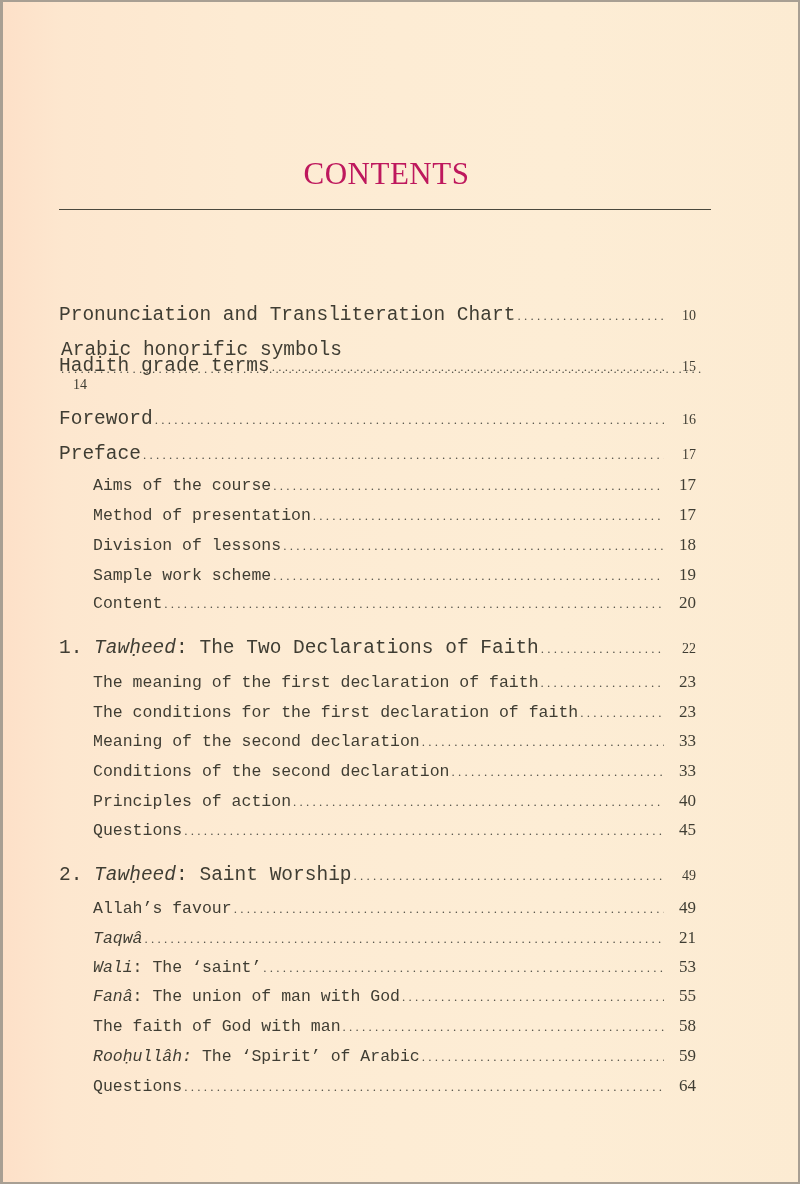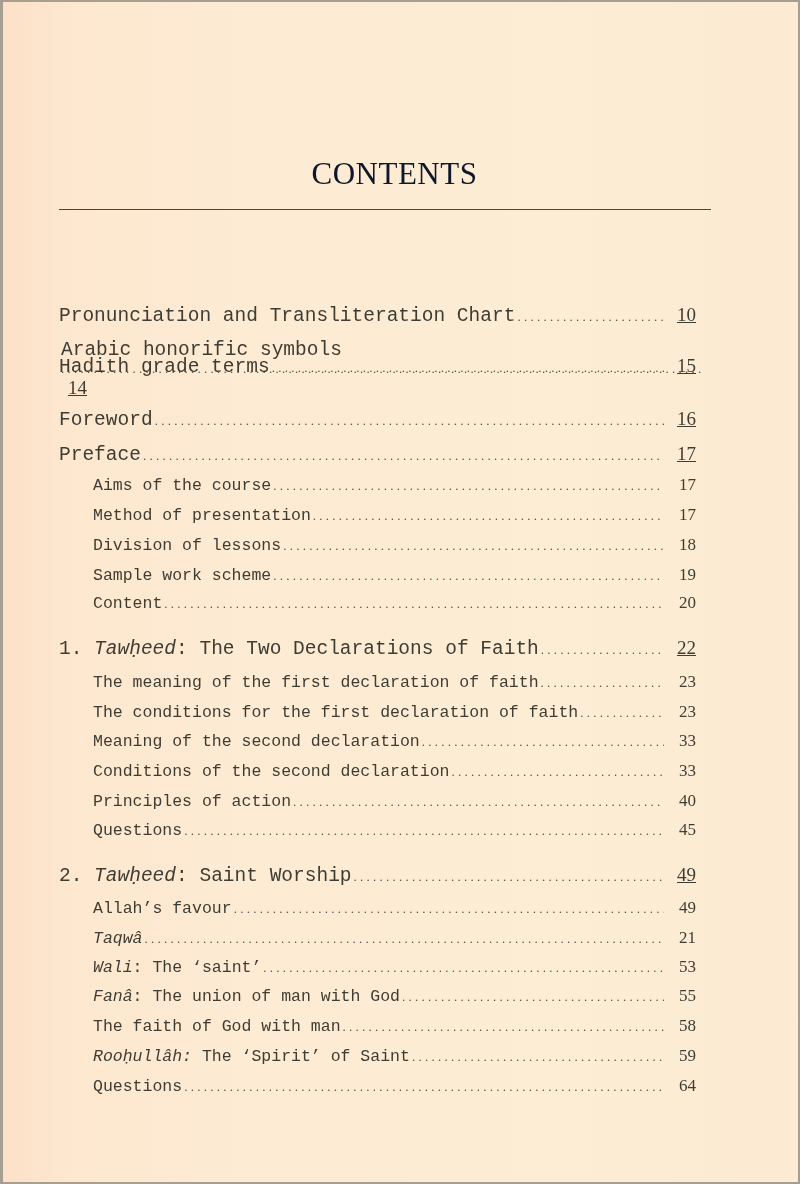--- a/index.html
+++ b/index.html
@@ -11,24 +11,24 @@
       color: #3f3d33;
     }
     .page-border {
       position: absolute; inset: 0;
       border: 2px solid #a89f93;
       border-left-width: 3px;
       box-sizing: border-box;
       pointer-events: none;
     }
     .title {
-      position: absolute; top: 156px; left: 12px; width: 765px;
+      position: absolute; top: 156px; left: 4px; width: 765px;
       text-align: center;
       font-size: 31px; letter-spacing: 0.5px;
-      color: #0f172a;
+      color: #be185d;
     }
     .rule {
       position: absolute; top: 209px; left: 59px; width: 652px;
       height: 0; border-top: 1.5px solid #4a483d;
     }
     .toc { position: absolute; left: 0; top: 0; width: 800px; }
     .entry {
       position: absolute;
       display: flex; align-items: baseline;
       white-space: nowrap;
@@ -44,21 +44,21 @@
       letter-spacing: 3.2px;
       font-size: 13px;
     }
     .entry .leader::before {
       content: ". . . . . . . . . . . . . . . . . . . . . . . . . . . . . . . . . . . . . . . . . . . . . . . . . . . . . . . . . . . . . . . . . . . . . . . . . . . . . . . . . . . . . . . . . . . . . . . . . . .";
       letter-spacing: 0;
     }
     .entry .page {
       flex: 0 0 auto; text-align: right; min-width: 26px;
     }
-    .entry.level-1 .page { font-size: 19px; text-decoration: underline; }
+    .entry.level-1 .page { font-size: 14px; }
     .entry.level-2 .page { font-size: 17px; }
   </style>
 </head>
 <body>
 
 <div class="page-border"></div>
 
 <h1 class="title" style="margin:0;font-weight:normal;">CONTENTS</h1>
 <div class="rule"></div>
 
@@ -172,21 +172,21 @@
       <span class="label"><span></span><i>Fanâ</i><span>: The union of man with God</span></span>
       <span class="leader"></span>
       <span class="page">55</span>
     </div>
     <div class="entry level-2" style="top: 1016px;">
       <span class="label"><span></span><i></i><span>The faith of God with man</span></span>
       <span class="leader"></span>
       <span class="page">58</span>
     </div>
     <div class="entry level-2" style="top: 1046px;">
-      <span class="label"><span></span><i>Rooḥullâh:</i><span> The ‘Spirit’ of Saint</span></span>
+      <span class="label"><span></span><i>Rooḥullâh:</i><span> The ‘Spirit’ of Arabic</span></span>
       <span class="leader"></span>
       <span class="page">59</span>
     </div>
     <div class="entry level-2" style="top: 1076px;">
       <span class="label"><span></span><i></i><span>Questions</span></span>
       <span class="leader"></span>
       <span class="page">64</span>
     </div>
   </div>
 

